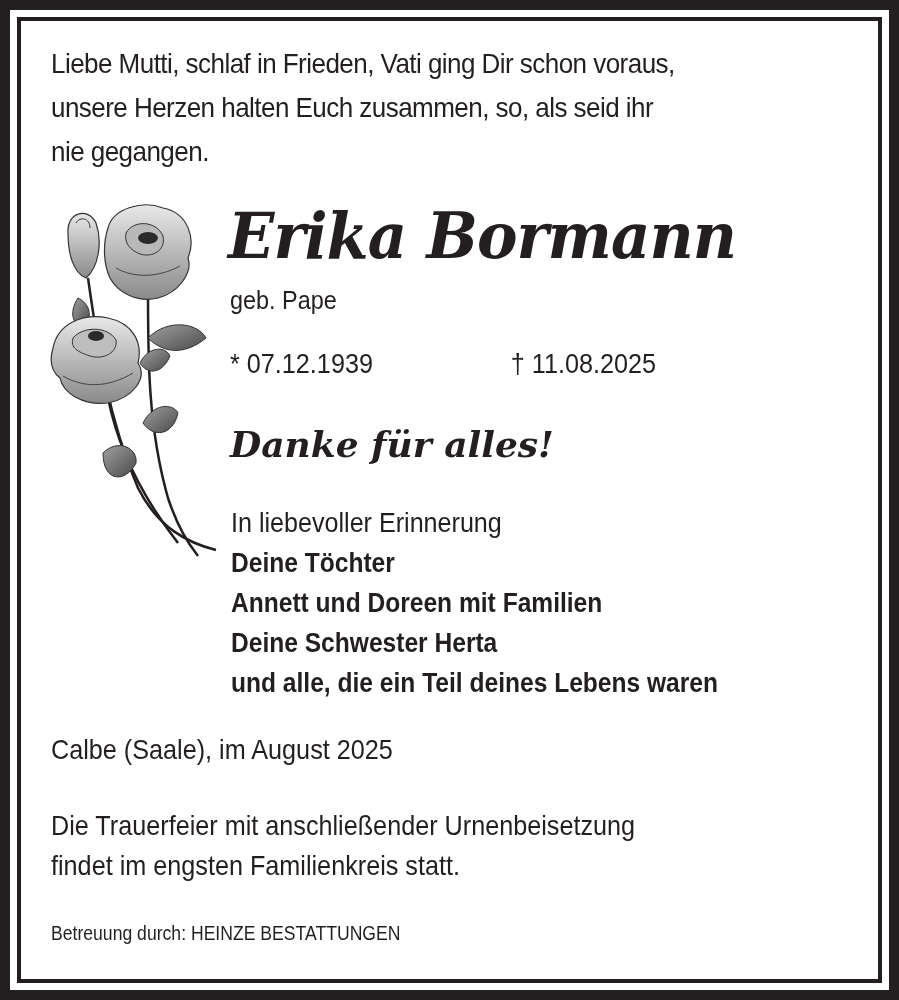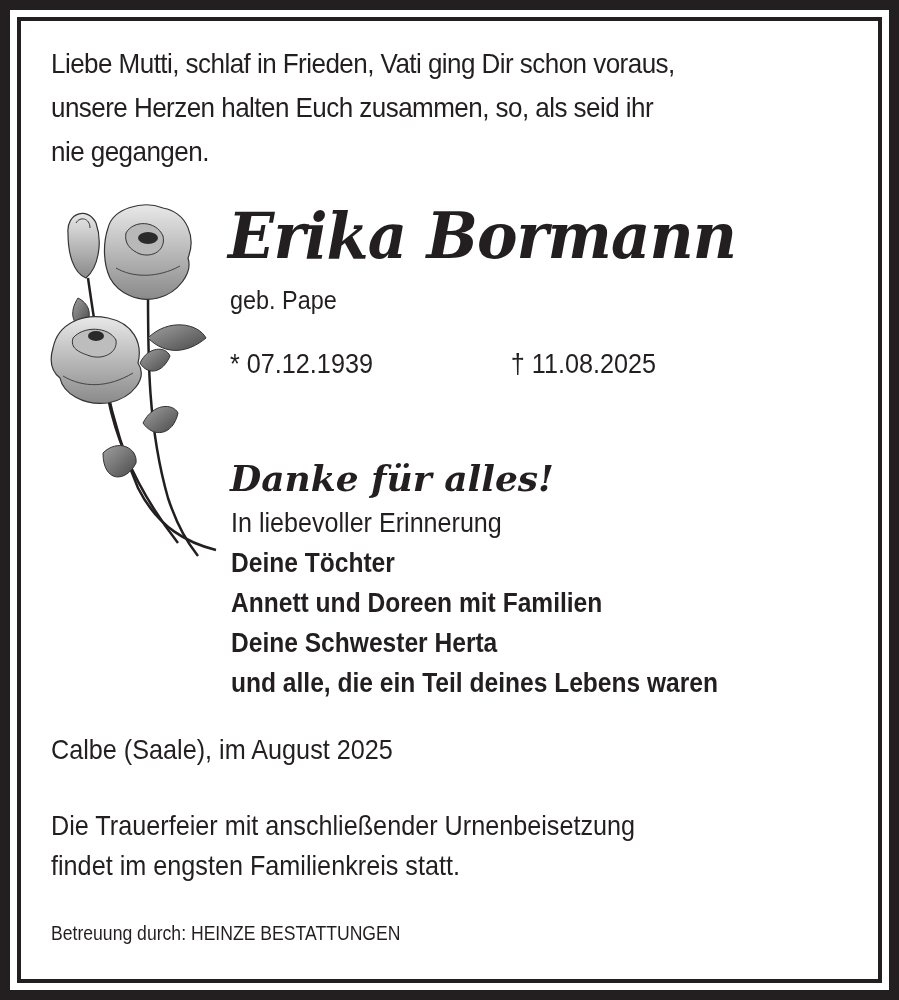--- a/index.html
+++ b/index.html
@@ -37,21 +37,21 @@
       font-size: 26px; line-height: 36px; transform: scaleX(0.9); transform-origin: left top;
     }
     .dates {
       position: absolute; left: 230px; top: 344px; width: 500px;
       font-size: 28px; line-height: 40px; white-space: nowrap;
       transform: scaleX(0.9); transform-origin: left top;
     }
     .dates .death { position: absolute; left: 312px; top: 0; }
     .thanks {
       position: absolute; left: 230px; top: 420px;
-      font-size: 36px; font-weight: bold; line-height: 48px; white-space: nowrap; margin-top: 34px;
+      font-size: 36px; font-weight: bold; line-height: 48px; white-space: nowrap;
     }
     .remember {
       position: absolute; left: 231px; top: 503px;
       font-size: 27px; line-height: 40px; white-space: nowrap;
       transform: scaleX(0.93); transform-origin: left top;
     }
     .mourners {
       position: absolute; left: 231px; top: 543px;
       font-size: 27px; line-height: 40px; font-weight: bold; white-space: nowrap;
       transform: scaleX(0.91); transform-origin: left top;

